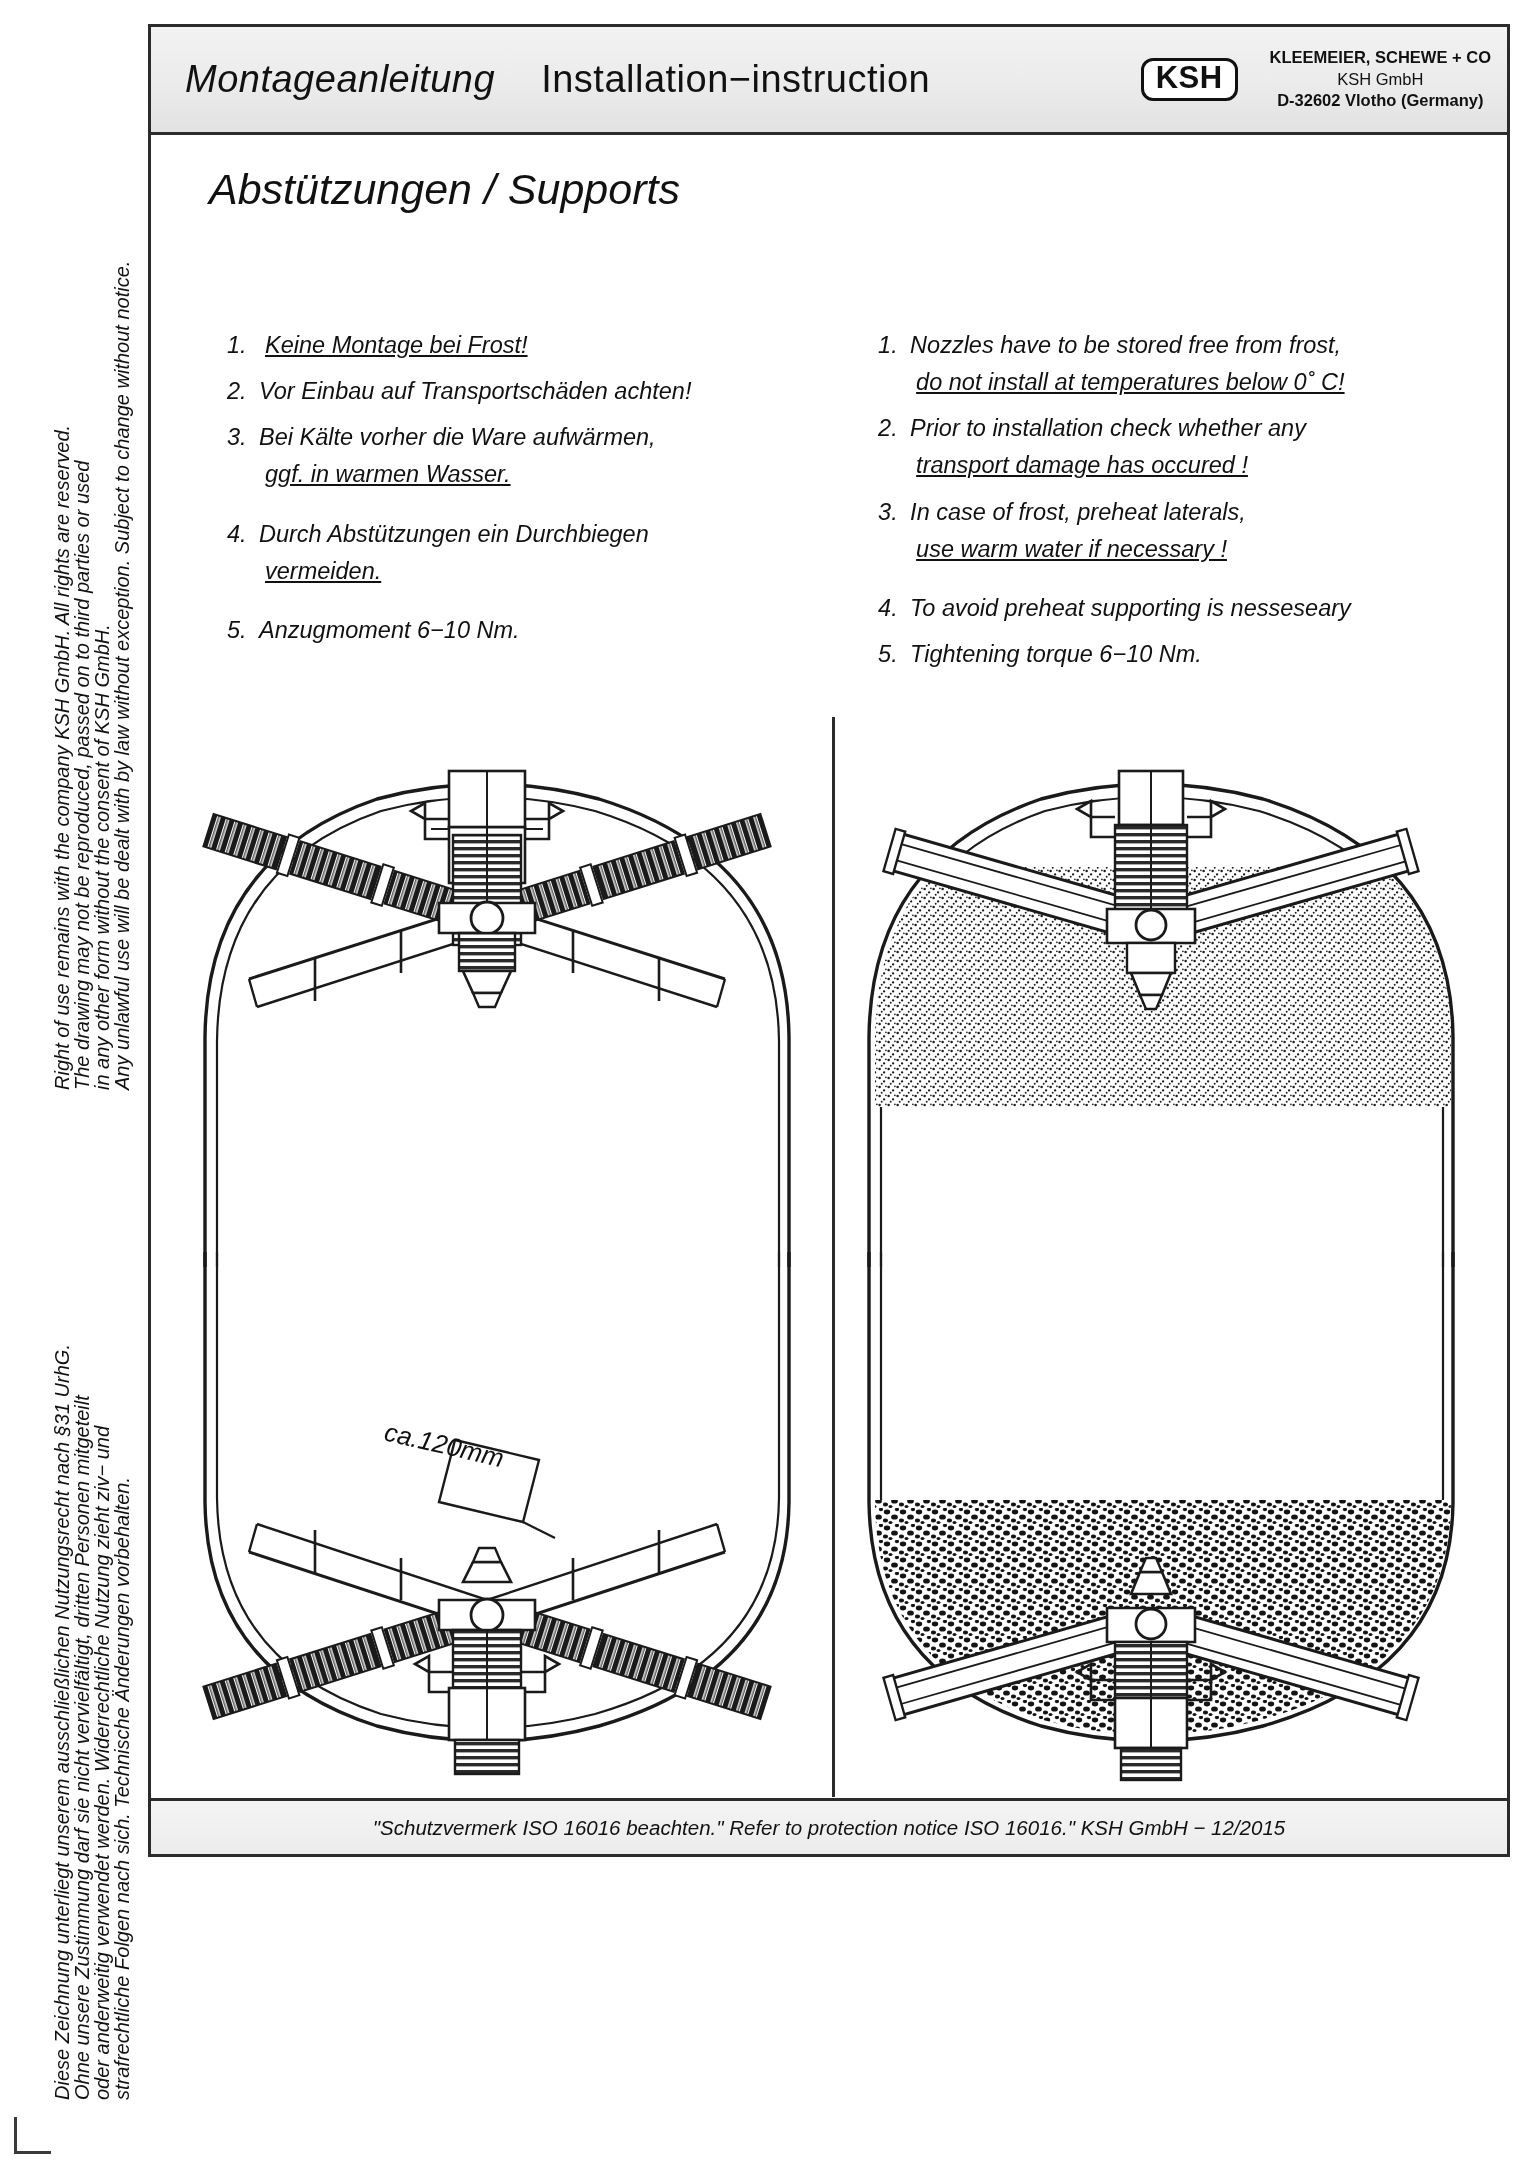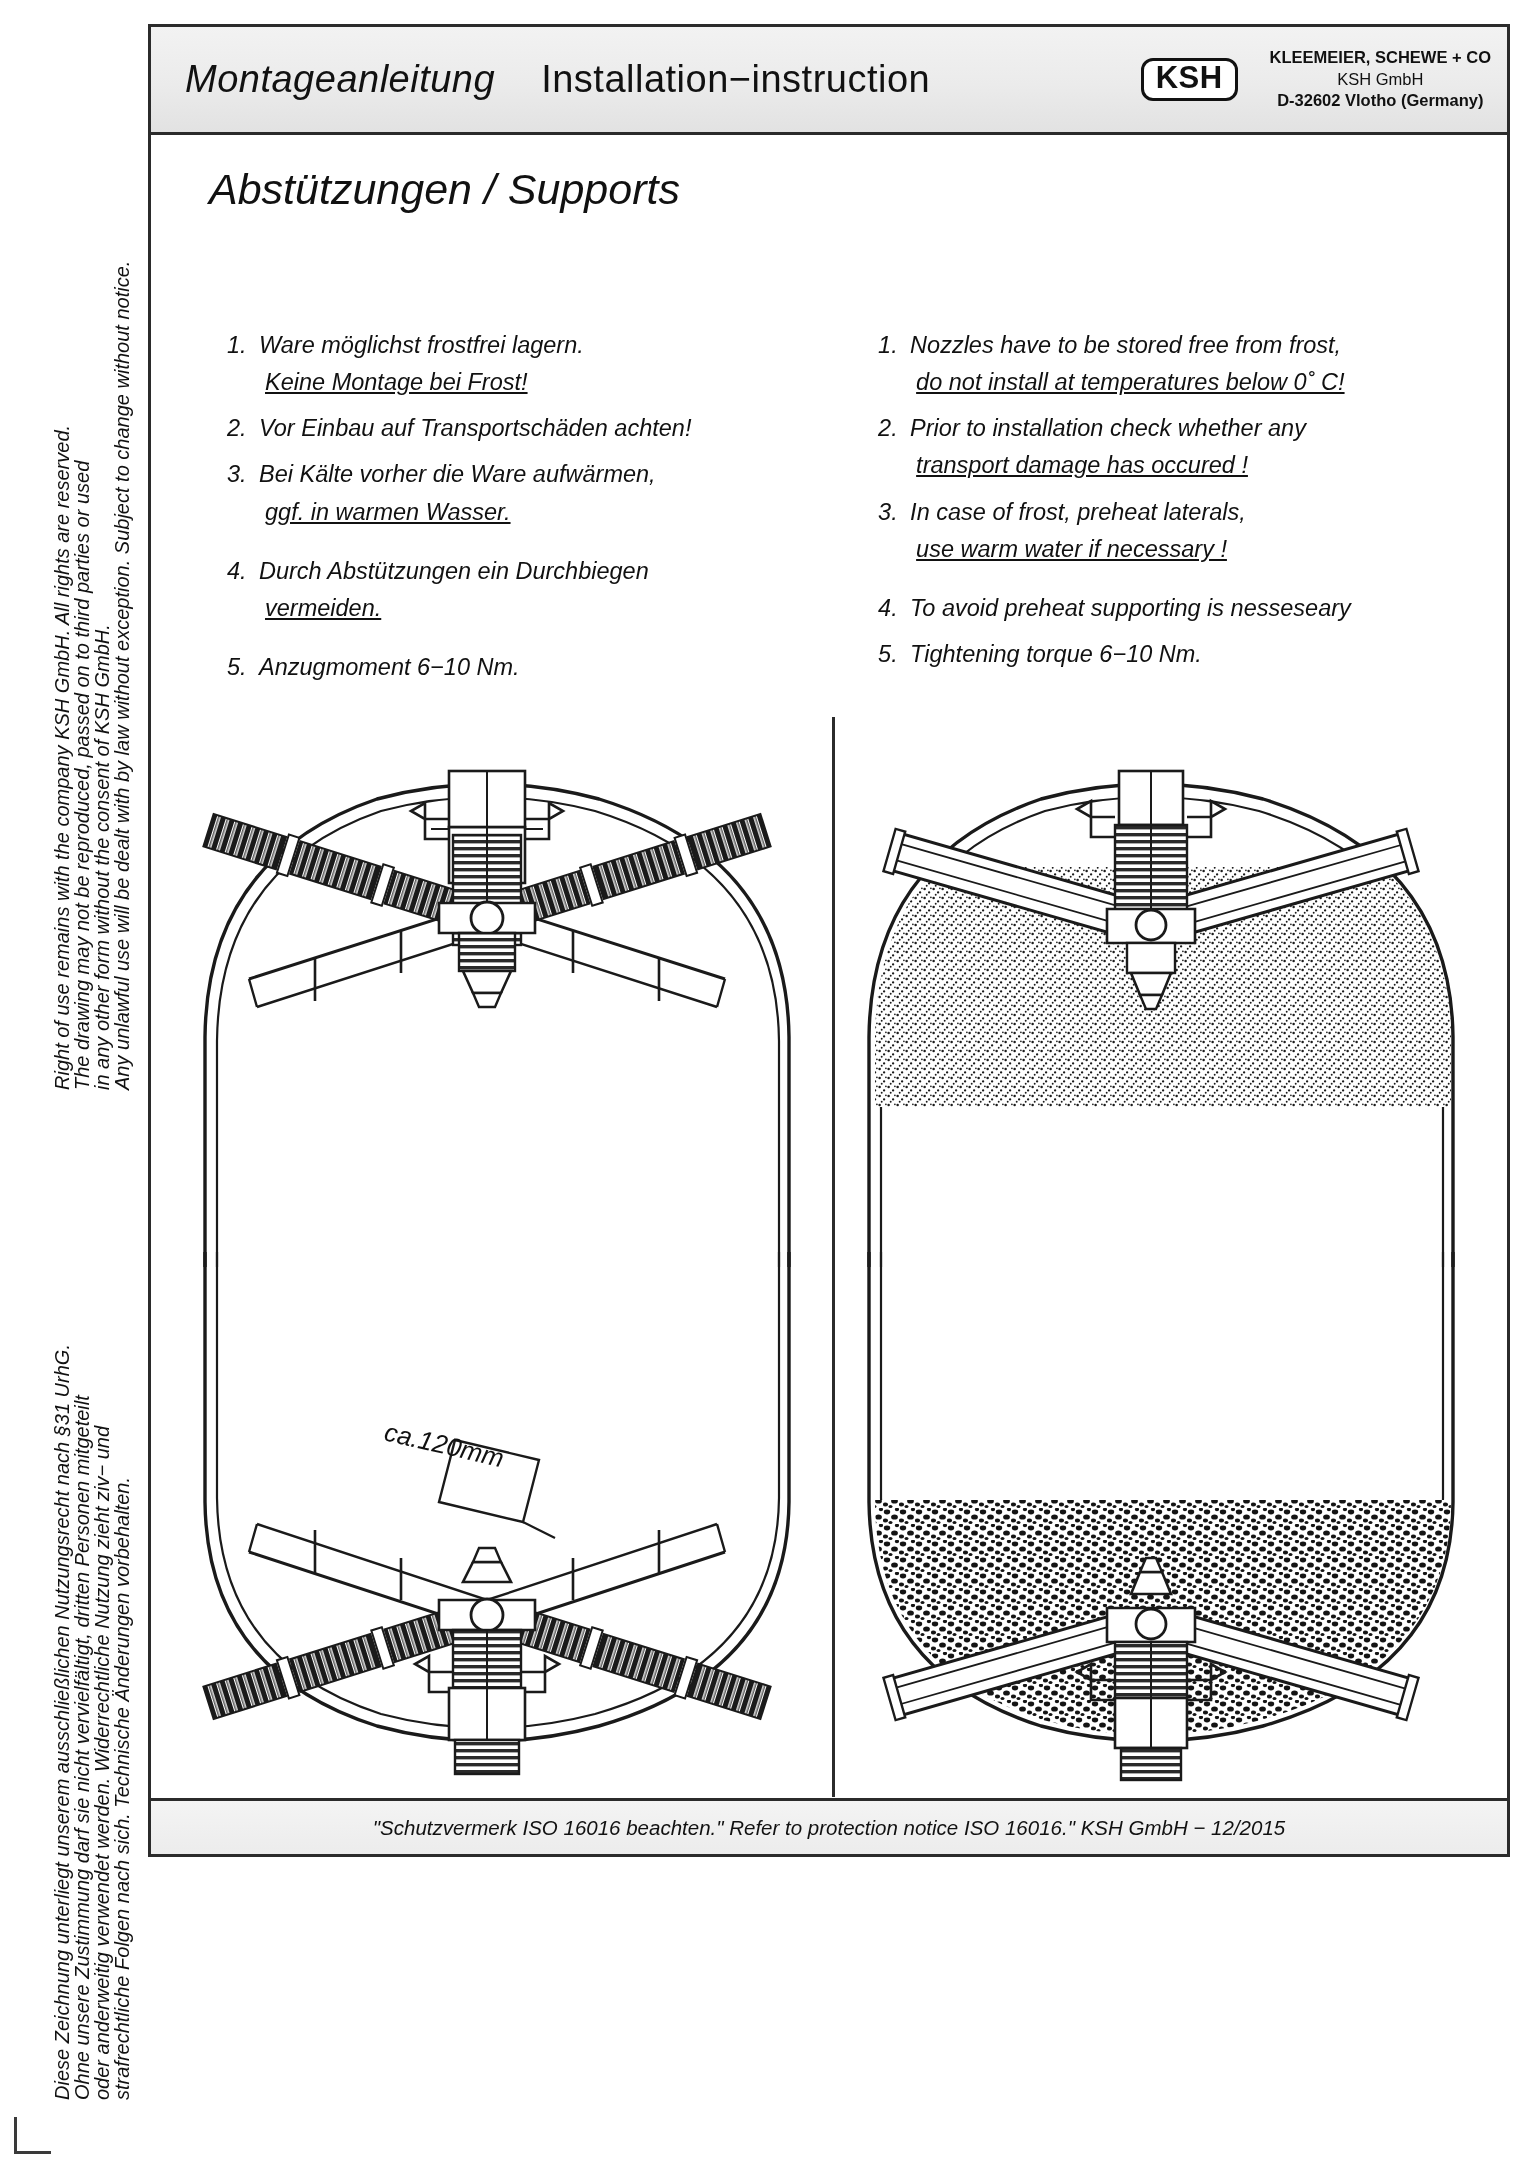--- a/index.html
+++ b/index.html
@@ -284,21 +284,20 @@
 
       <div class="doc-title">Abstützungen  /  Supports</div>
 
       <div class="instructions">
 
         <div class="col-de">
           <ol class="inst-list">
             <li>
               <span class="li-num">1.</span>
               <span class="li-text">
-                <span class="ln">Ware möglichst frostfrei lagern.</span>
                 <span class="ln indent">Keine Montage bei Frost!</span>
               </span>
             </li>
             <li>
               <span class="li-num">2.</span>
               <span class="li-text">
                 <span class="ln">Vor Einbau auf Transportschäden achten!</span>
               </span>
             </li>
             <li>

